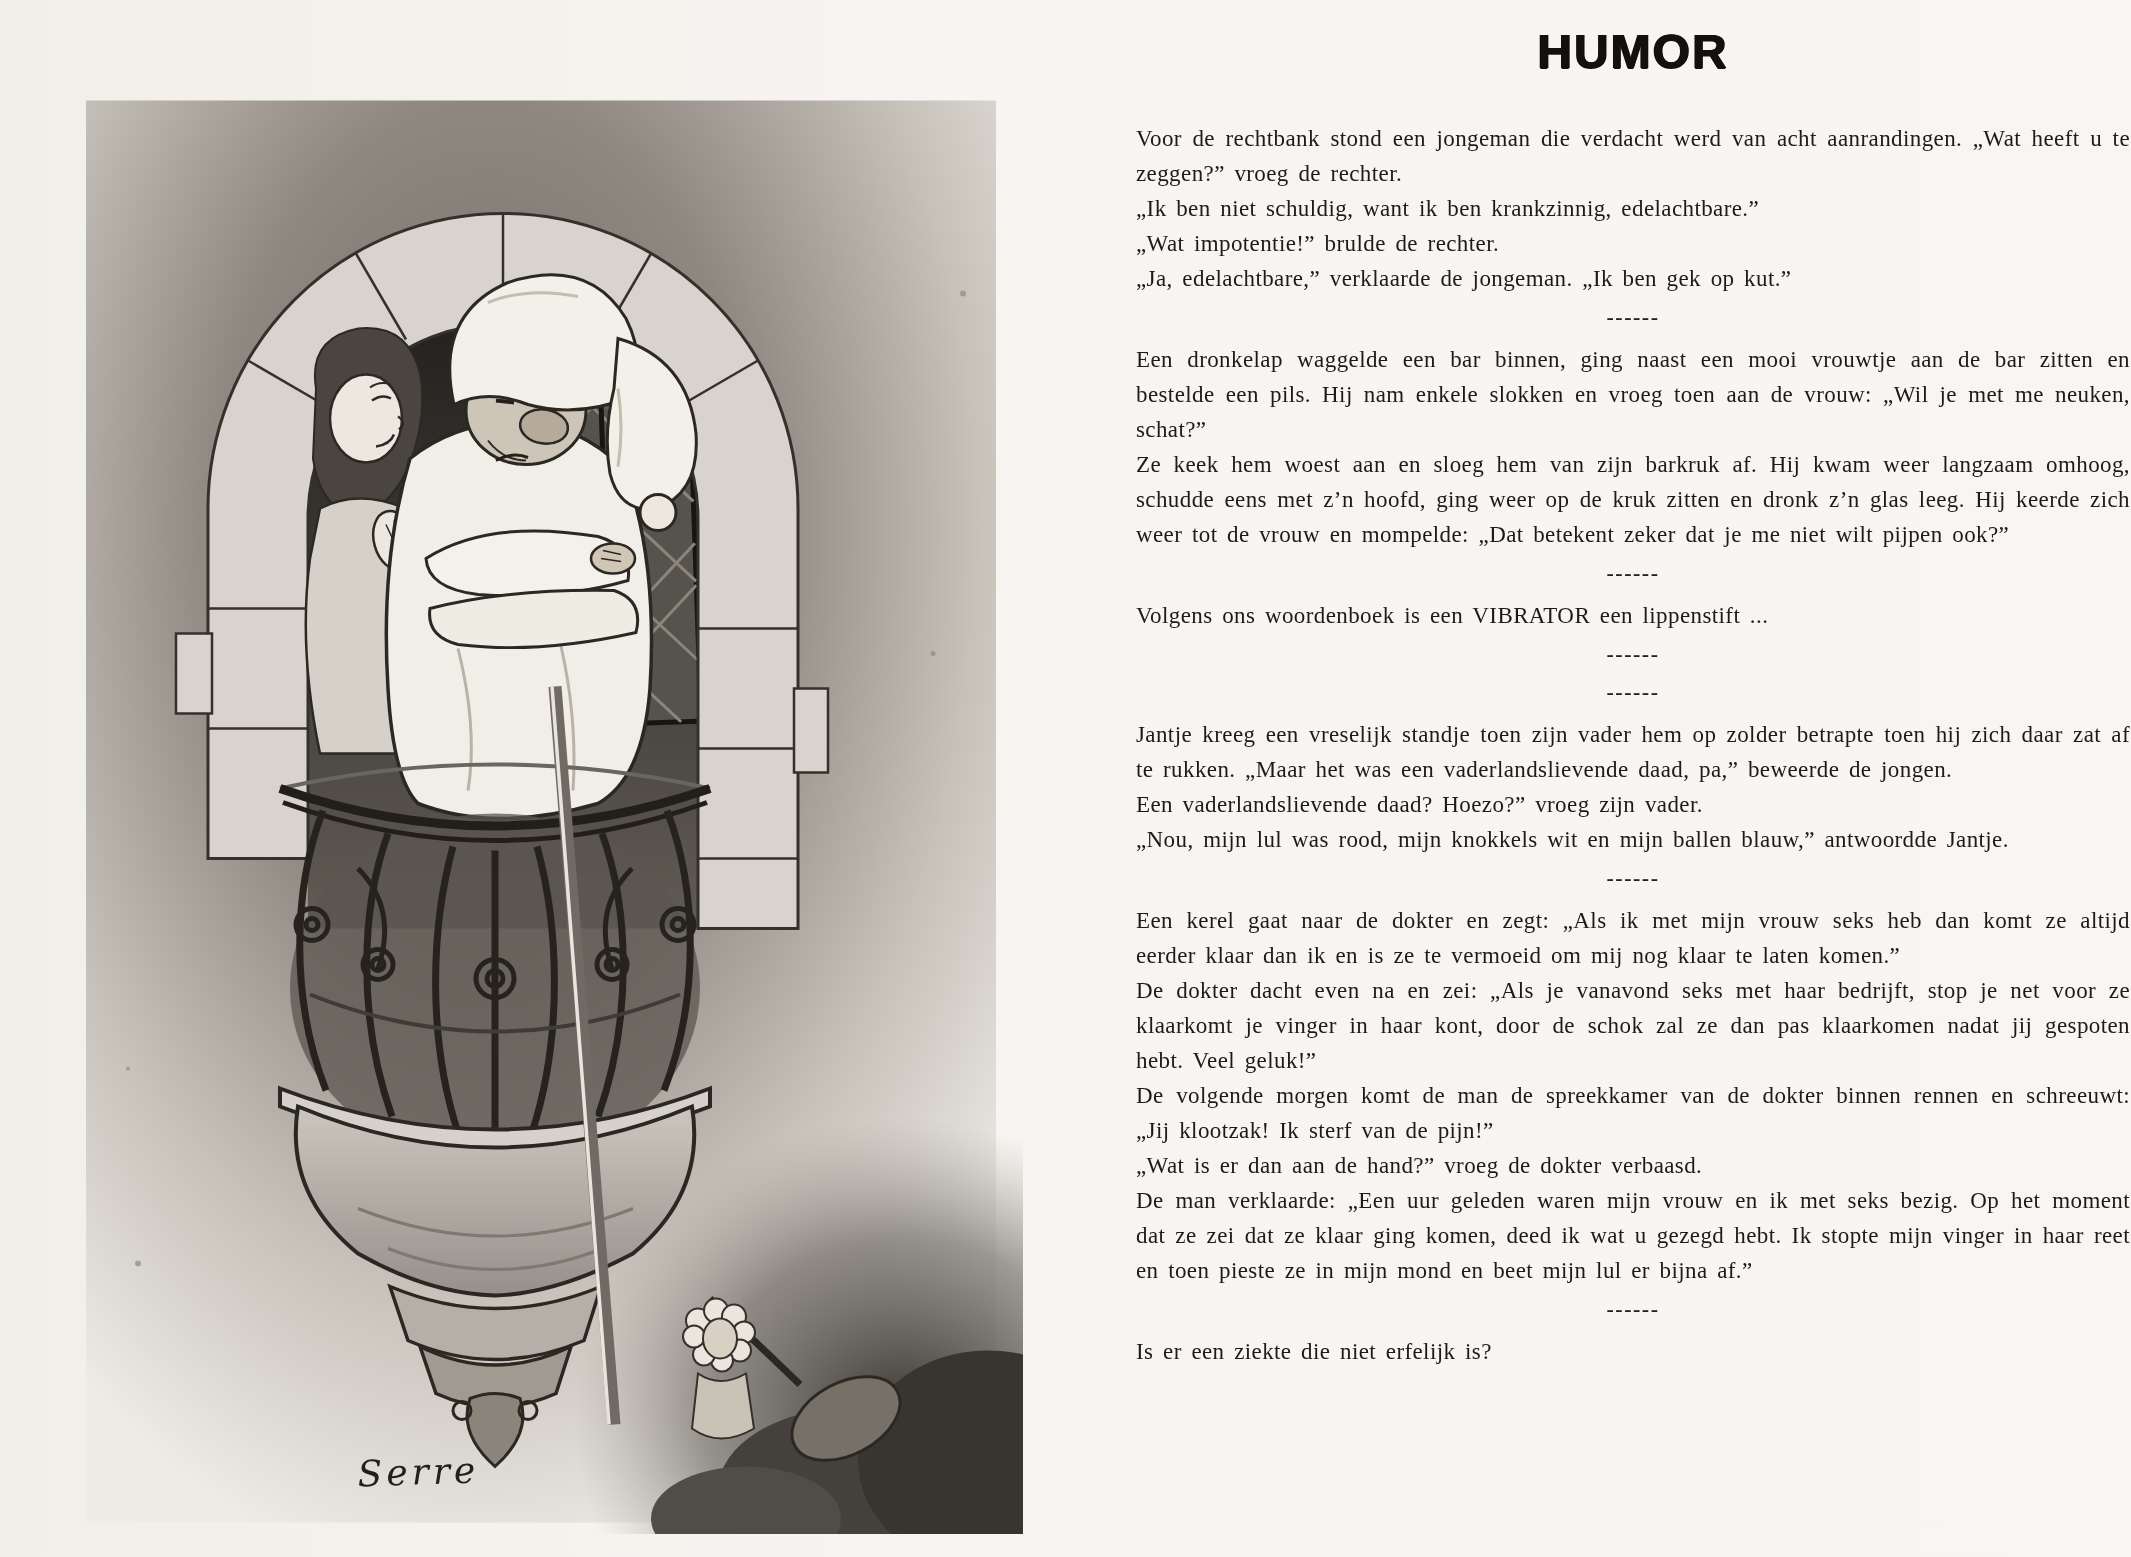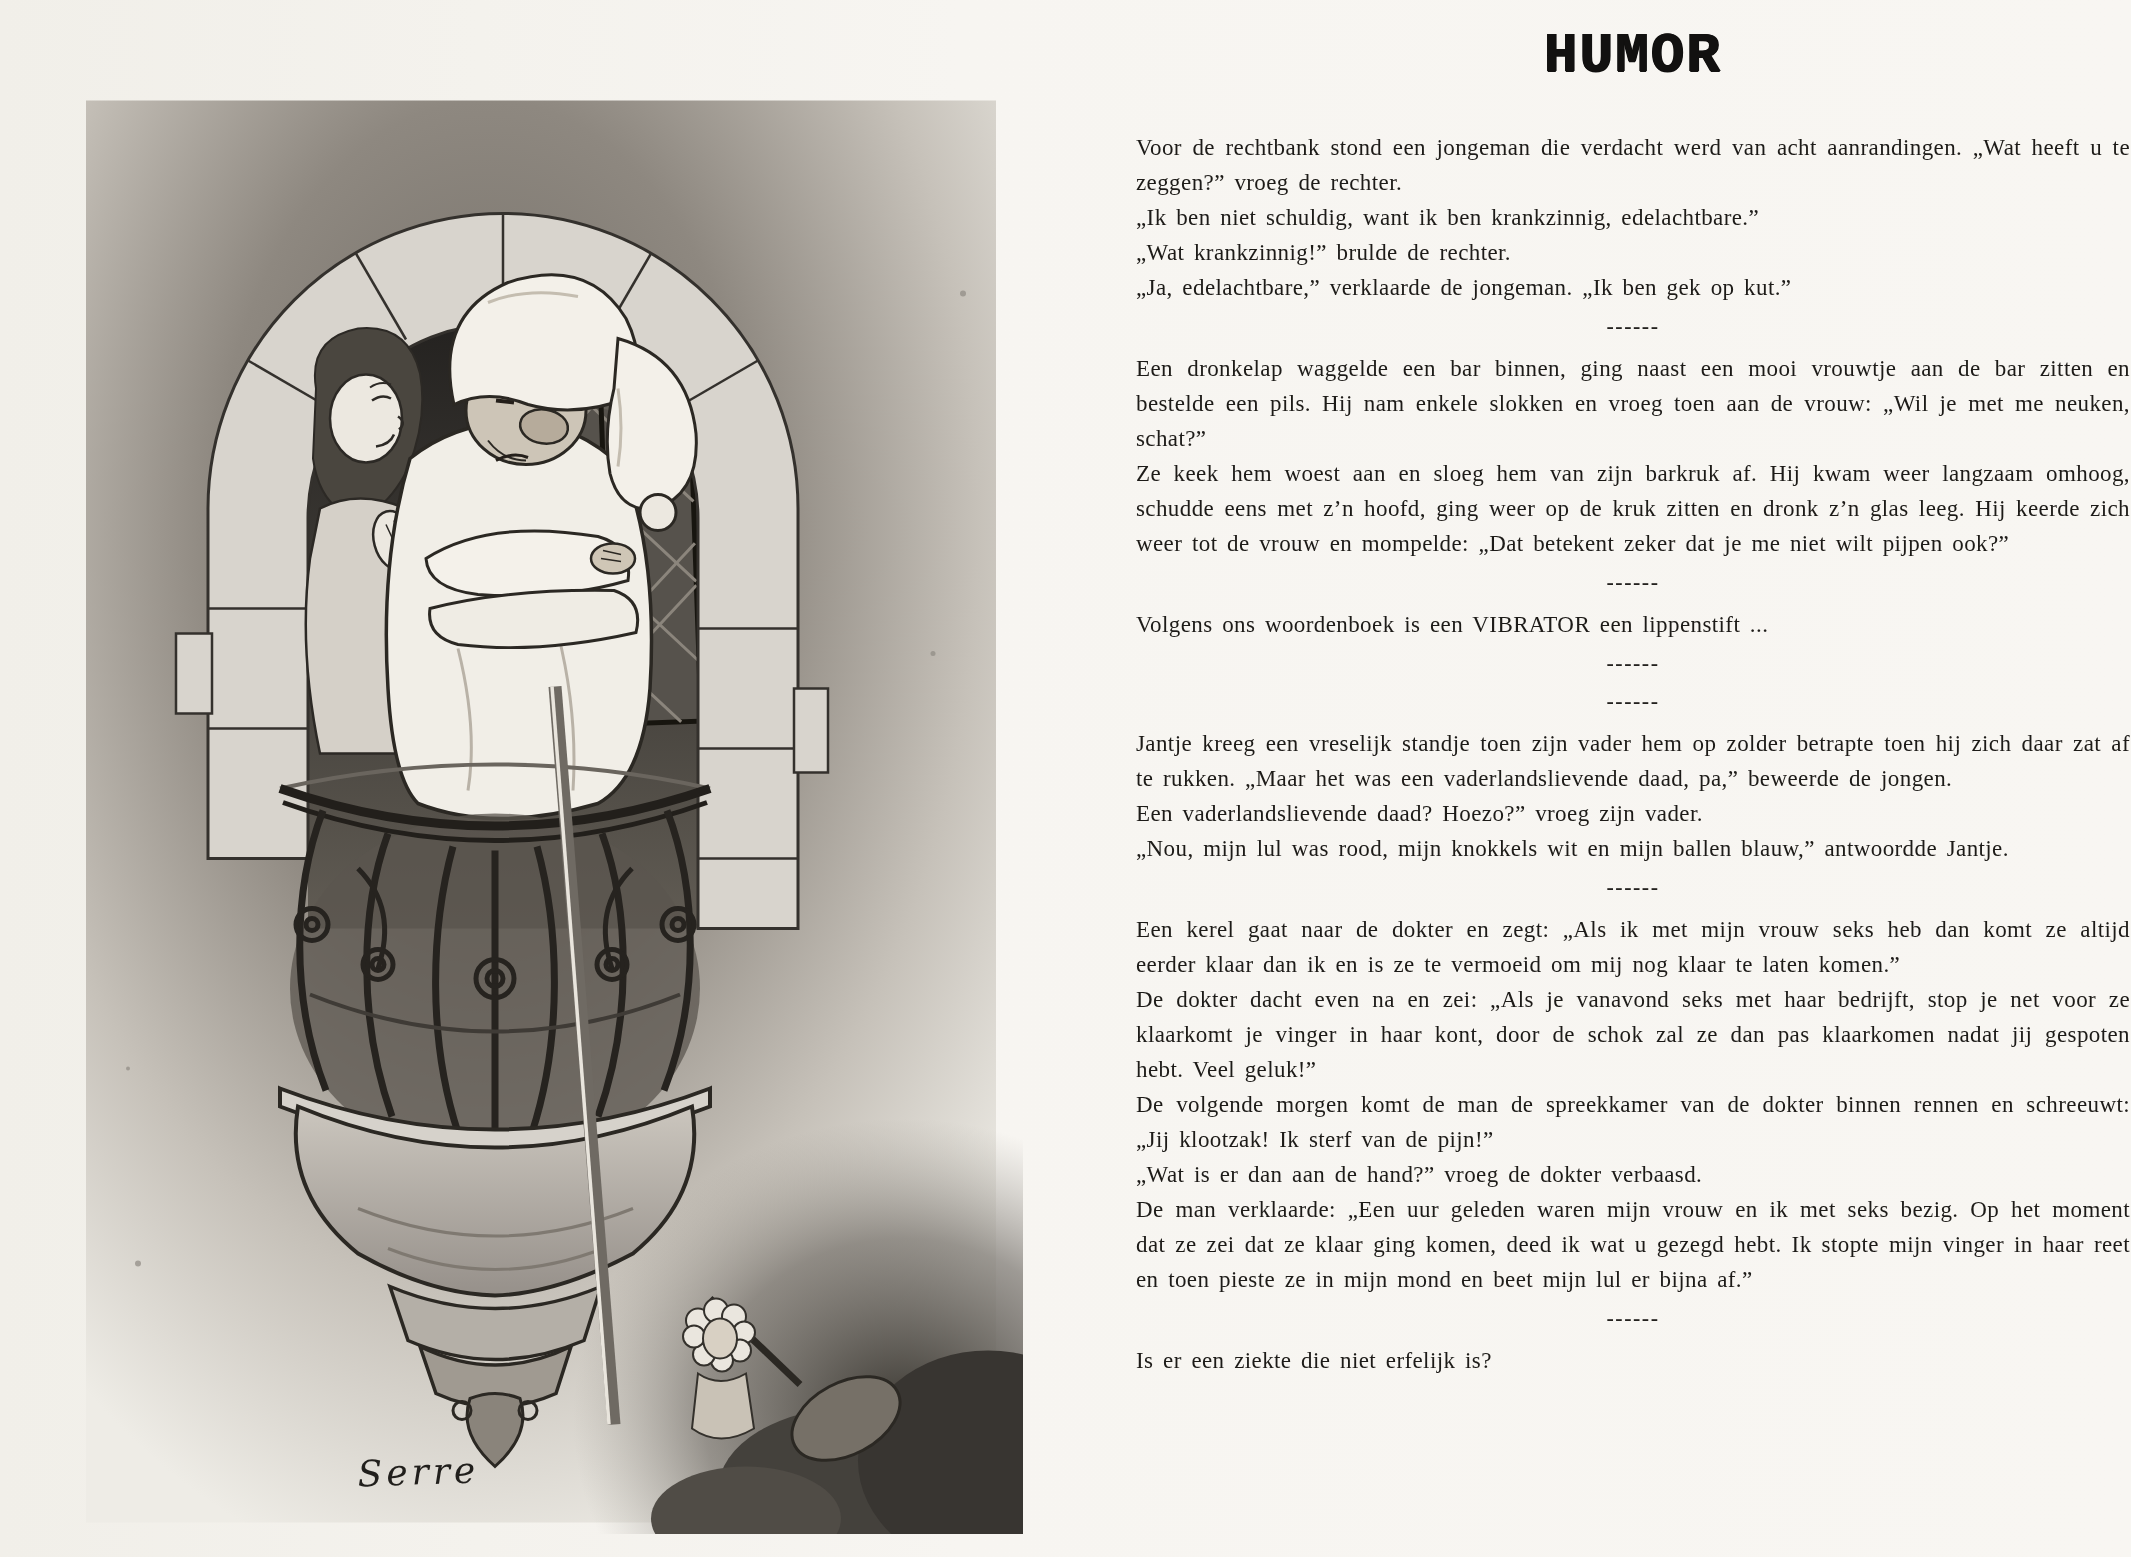--- a/index.html
+++ b/index.html
@@ -16,23 +16,23 @@
     background:linear-gradient(90deg,#f1efe9 0%, #f7f5f1 45%, #f8f6f2 100%);
   }
   .illustration {
     position:absolute; left:58px; top:88px; width:965px; height:1446px;
   }
   .illustration svg { display:block; width:100%; height:100%; }
   .text-column {
     position:absolute; left:1136px; top:24px; width:994px;
   }
   .title {
-    font-family:Liberation Mono, monospace;
+    font-family:Liberation Sans, sans-serif;
     font-weight:bold;
-    font-size:56px;
+    font-size:48px;
     letter-spacing:2px;
     text-align:center;
     margin:0 0 42px 0;
     color:#121110;
     text-shadow:0.8px 0 0 currentColor, -0.8px 0 0 currentColor, 0 0.5px 0 currentColor;
   }
   .joke p {
     margin:0;
     font-size:23px;
     line-height:35px;
@@ -237,21 +237,21 @@
       <text x="300" y="1398" font-family="'DejaVu Serif', serif" font-style="italic" font-size="36" letter-spacing="4" fill="#211f1c" transform="rotate(-2 300 1398)">Serre</text>
     </svg>
   </div>
 
   <div class="text-column">
     <h1 class="title">HUMOR</h1>
 
     <section class="joke">
       <p>Voor de rechtbank stond een jongeman die verdacht werd van acht aanrandingen. „Wat heeft u te zeggen?” vroeg de rechter.</p>
       <p>„Ik ben niet schuldig, want ik ben krankzinnig, edelachtbare.”</p>
-      <p>„Wat krankzinnig!” brulde de rechter.</p>
+      <p>„Wat impotentie!” brulde de rechter.</p>
       <p>„Ja, edelachtbare,” verklaarde de jongeman. „Ik ben gek op kut.”</p>
     </section>
     <div class="divider">------</div>
 
     <section class="joke">
       <p>Een dronkelap waggelde een bar binnen, ging naast een mooi vrouwtje aan de bar zitten en bestelde een pils. Hij nam enkele slokken en vroeg toen aan de vrouw: „Wil je met me neuken, schat?”</p>
       <p>Ze keek hem woest aan en sloeg hem van zijn barkruk af. Hij kwam weer langzaam omhoog, schudde eens met z’n hoofd, ging weer op de kruk zitten en dronk z’n glas leeg. Hij keerde zich weer tot de vrouw en mompelde: „Dat betekent zeker dat je me niet wilt pijpen ook?”</p>
     </section>
     <div class="divider">------</div>
 

